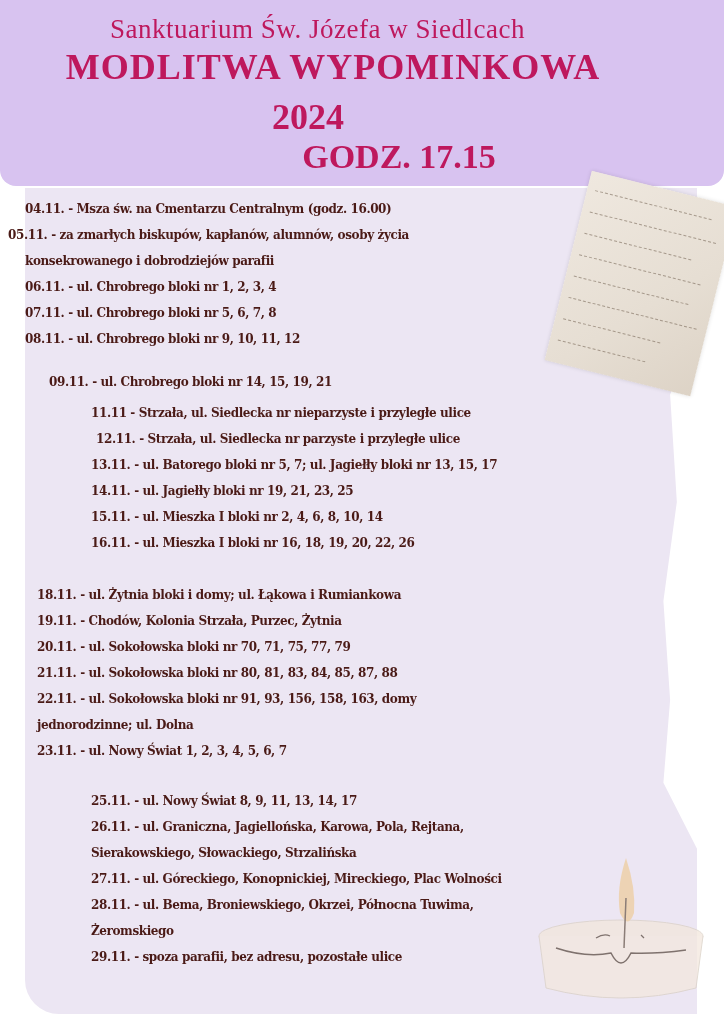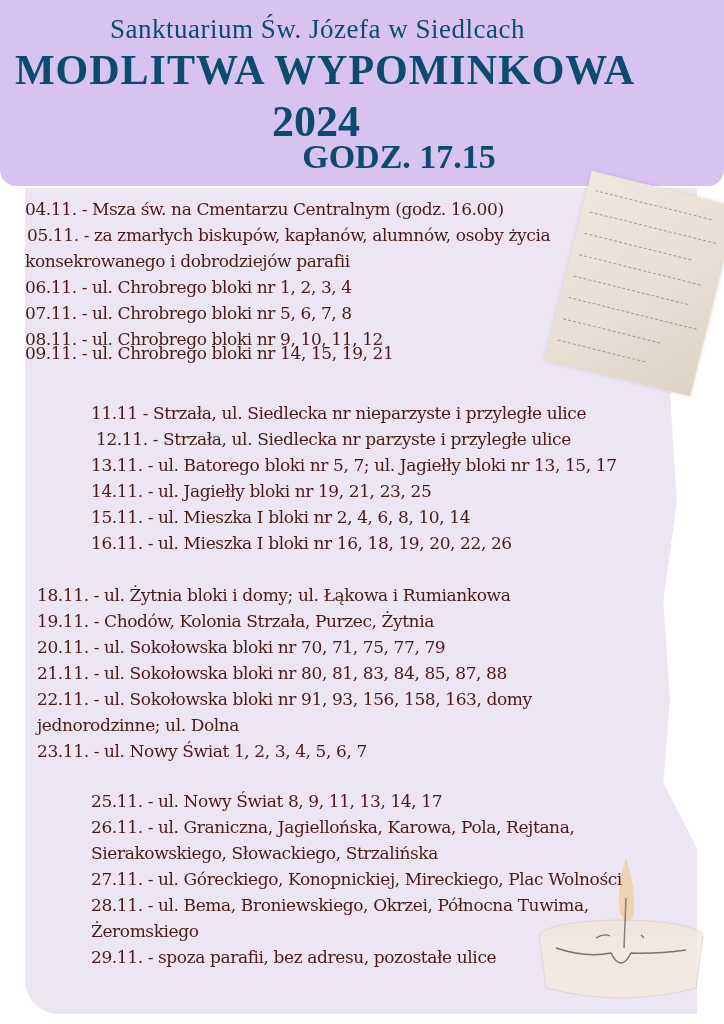--- a/index.html
+++ b/index.html
@@ -6,46 +6,46 @@
   body {
     width:724px; height:1024px; overflow:hidden; position:relative;
     background:#ffffff;
     font-family: "DejaVu Serif", "Liberation Serif", serif;
   }
   .header {
     position:absolute; left:0; top:0; width:724px; height:186px;
     background:#d8c3f0;
     border-radius:0 0 16px 16px;
     text-align:center;
-    color:#0c4a6e;
+    color:#be185d;
     font-family: "Liberation Serif", "DejaVu Serif", serif;
   }
   .header .sanct { position:absolute; left:110px; top:14px; width:560px; text-align:left; font-size:27px; letter-spacing:0.5px; }
-  .header .title { position:absolute; left:4px; width:642px; top:46px; font-size:42px; font-weight:bold; letter-spacing:1px; }
-  .header .year  { position:absolute; left:12px; width:608px; top:96px; font-size:44px; font-weight:bold; }
+  .header .title { position:absolute; left:12px; width:642px; top:46px; font-size:36px; font-weight:bold; letter-spacing:1px; }
+  .header .year  { position:absolute; left:4px; width:608px; top:96px; font-size:36px; font-weight:bold; }
   .header .hour  { position:absolute; left:0; width:724px; top:138px; font-size:34px; font-weight:bold;padding-left:37px; }
 
   .paper {
     position:absolute; left:25px; top:188px; width:672px; height:826px;
     background:#ece6f3;
     border-radius:0 0 0 34px;
     clip-path: polygon(0 0, 100% 0, 100% 18%, 96% 25%, 97% 38%, 95% 50%, 96% 62%, 95% 72%, 100% 80%, 100% 100%, 0 100%);
   }
   .letter {
     position:absolute; left:566px; top:186px; width:150px; height:195px;
     background:linear-gradient(135deg,#efe8df 0%,#e6ded3 60%,#ddd3c6 100%);
     transform:rotate(14deg);
     box-shadow:0 0 4px rgba(0,0,0,0.12);
     overflow:hidden;
   }
   .letter .line { position:absolute; left:8px; height:1px; border-top:1px dashed #7a6a5a; opacity:0.6; }
 
   .entries { position:absolute; left:0; top:0; width:724px; color:#4a1a16; }
   .entry {
-    position:absolute; font-size:17px; font-weight:normal; line-height:26px; white-space:nowrap;
+    position:absolute; font-size:12px; font-weight:bold; line-height:26px; white-space:nowrap;
     font-family: "DejaVu Serif", serif; letter-spacing:-0.4px;
   }
 
   .candle { position:absolute; left:536px; top:858px; width:170px; height:150px; opacity:0.75; }
 </style>
 </head>
 <body>
 
 <div class="header">
   <div class="sanct">Sanktuarium Św. Józefa w Siedlcach</div>
@@ -72,26 +72,26 @@
   <path d="M3 78 L10 130 Q85 150 160 130 L167 78" fill="#f3e8de" stroke="#d9cfc4" stroke-width="1"></path>
   <path d="M90 0 Q100 30 98 55 Q92 72 84 55 Q80 30 90 0 Z" fill="#eecb96" opacity="0.9"></path>
   <line x1="90" y1="40" x2="88" y2="90" stroke="#6b5a4e" stroke-width="1.5"></line>
   <path d="M20 90 Q50 100 75 95 Q85 115 95 95 Q120 96 150 92" fill="none" stroke="#5b4c42" stroke-width="1.5"></path>
   <path d="M60 80 Q68 75 74 78" fill="none" stroke="#5b4c42" stroke-width="1.3"></path>
   <path d="M105 77 L108 80" stroke="#5b4c42" stroke-width="1.3"></path>
 </svg>
 
 <div class="entries">
   <div class="entry" style="left:25px;top:196px;">04.11. - Msza św. na Cmentarzu Centralnym (godz. 16.00)</div>
-  <div class="entry" style="left:27px;top:222px;">05.11. - za zmarłych biskupów, kapłanów, alumnów, osoby życia</div>
+  <div class="entry" style="left:8px;top:222px;">05.11. - za zmarłych biskupów, kapłanów, alumnów, osoby życia</div>
   <div class="entry" style="left:25px;top:248px;text-align:center;">konsekrowanego i dobrodziejów parafii</div>
   <div class="entry" style="left:25px;top:274px;">06.11. - ul. Chrobrego bloki nr 1, 2, 3, 4</div>
   <div class="entry" style="left:25px;top:300px;">07.11. - ul. Chrobrego bloki nr 5, 6, 7, 8</div>
   <div class="entry" style="left:25px;top:326px;">08.11. - ul. Chrobrego bloki nr 9, 10, 11, 12</div>
-  <div class="entry" style="left:25px;top:340px;">09.11. - ul. Chrobrego bloki nr 14, 15, 19, 21</div>
+  <div class="entry" style="left:25px;top:369px;padding-left:24px;">09.11. - ul. Chrobrego bloki nr 14, 15, 19, 21</div>
 
   <div class="entry" style="left:91px;top:400px;">11.11 - Strzała, ul. Siedlecka nr nieparzyste i przyległe ulice</div>
   <div class="entry" style="left:96px;top:426px;">12.11. - Strzała, ul. Siedlecka nr parzyste i przyległe ulice</div>
   <div class="entry" style="left:91px;top:452px;">13.11. - ul. Batorego bloki nr 5, 7; ul. Jagiełły bloki nr 13, 15, 17</div>
   <div class="entry" style="left:91px;top:478px;">14.11. - ul. Jagiełły bloki nr 19, 21, 23, 25</div>
   <div class="entry" style="left:91px;top:504px;">15.11. - ul. Mieszka I bloki nr 2, 4, 6, 8, 10, 14</div>
   <div class="entry" style="left:91px;top:530px;">16.11. - ul. Mieszka I bloki nr 16, 18, 19, 20, 22, 26</div>
 
   <div class="entry" style="left:37px;top:582px;">18.11. - ul. Żytnia bloki i domy; ul. Łąkowa i Rumiankowa</div>
   <div class="entry" style="left:37px;top:608px;">19.11. - Chodów, Kolonia Strzała, Purzec, Żytnia</div>

